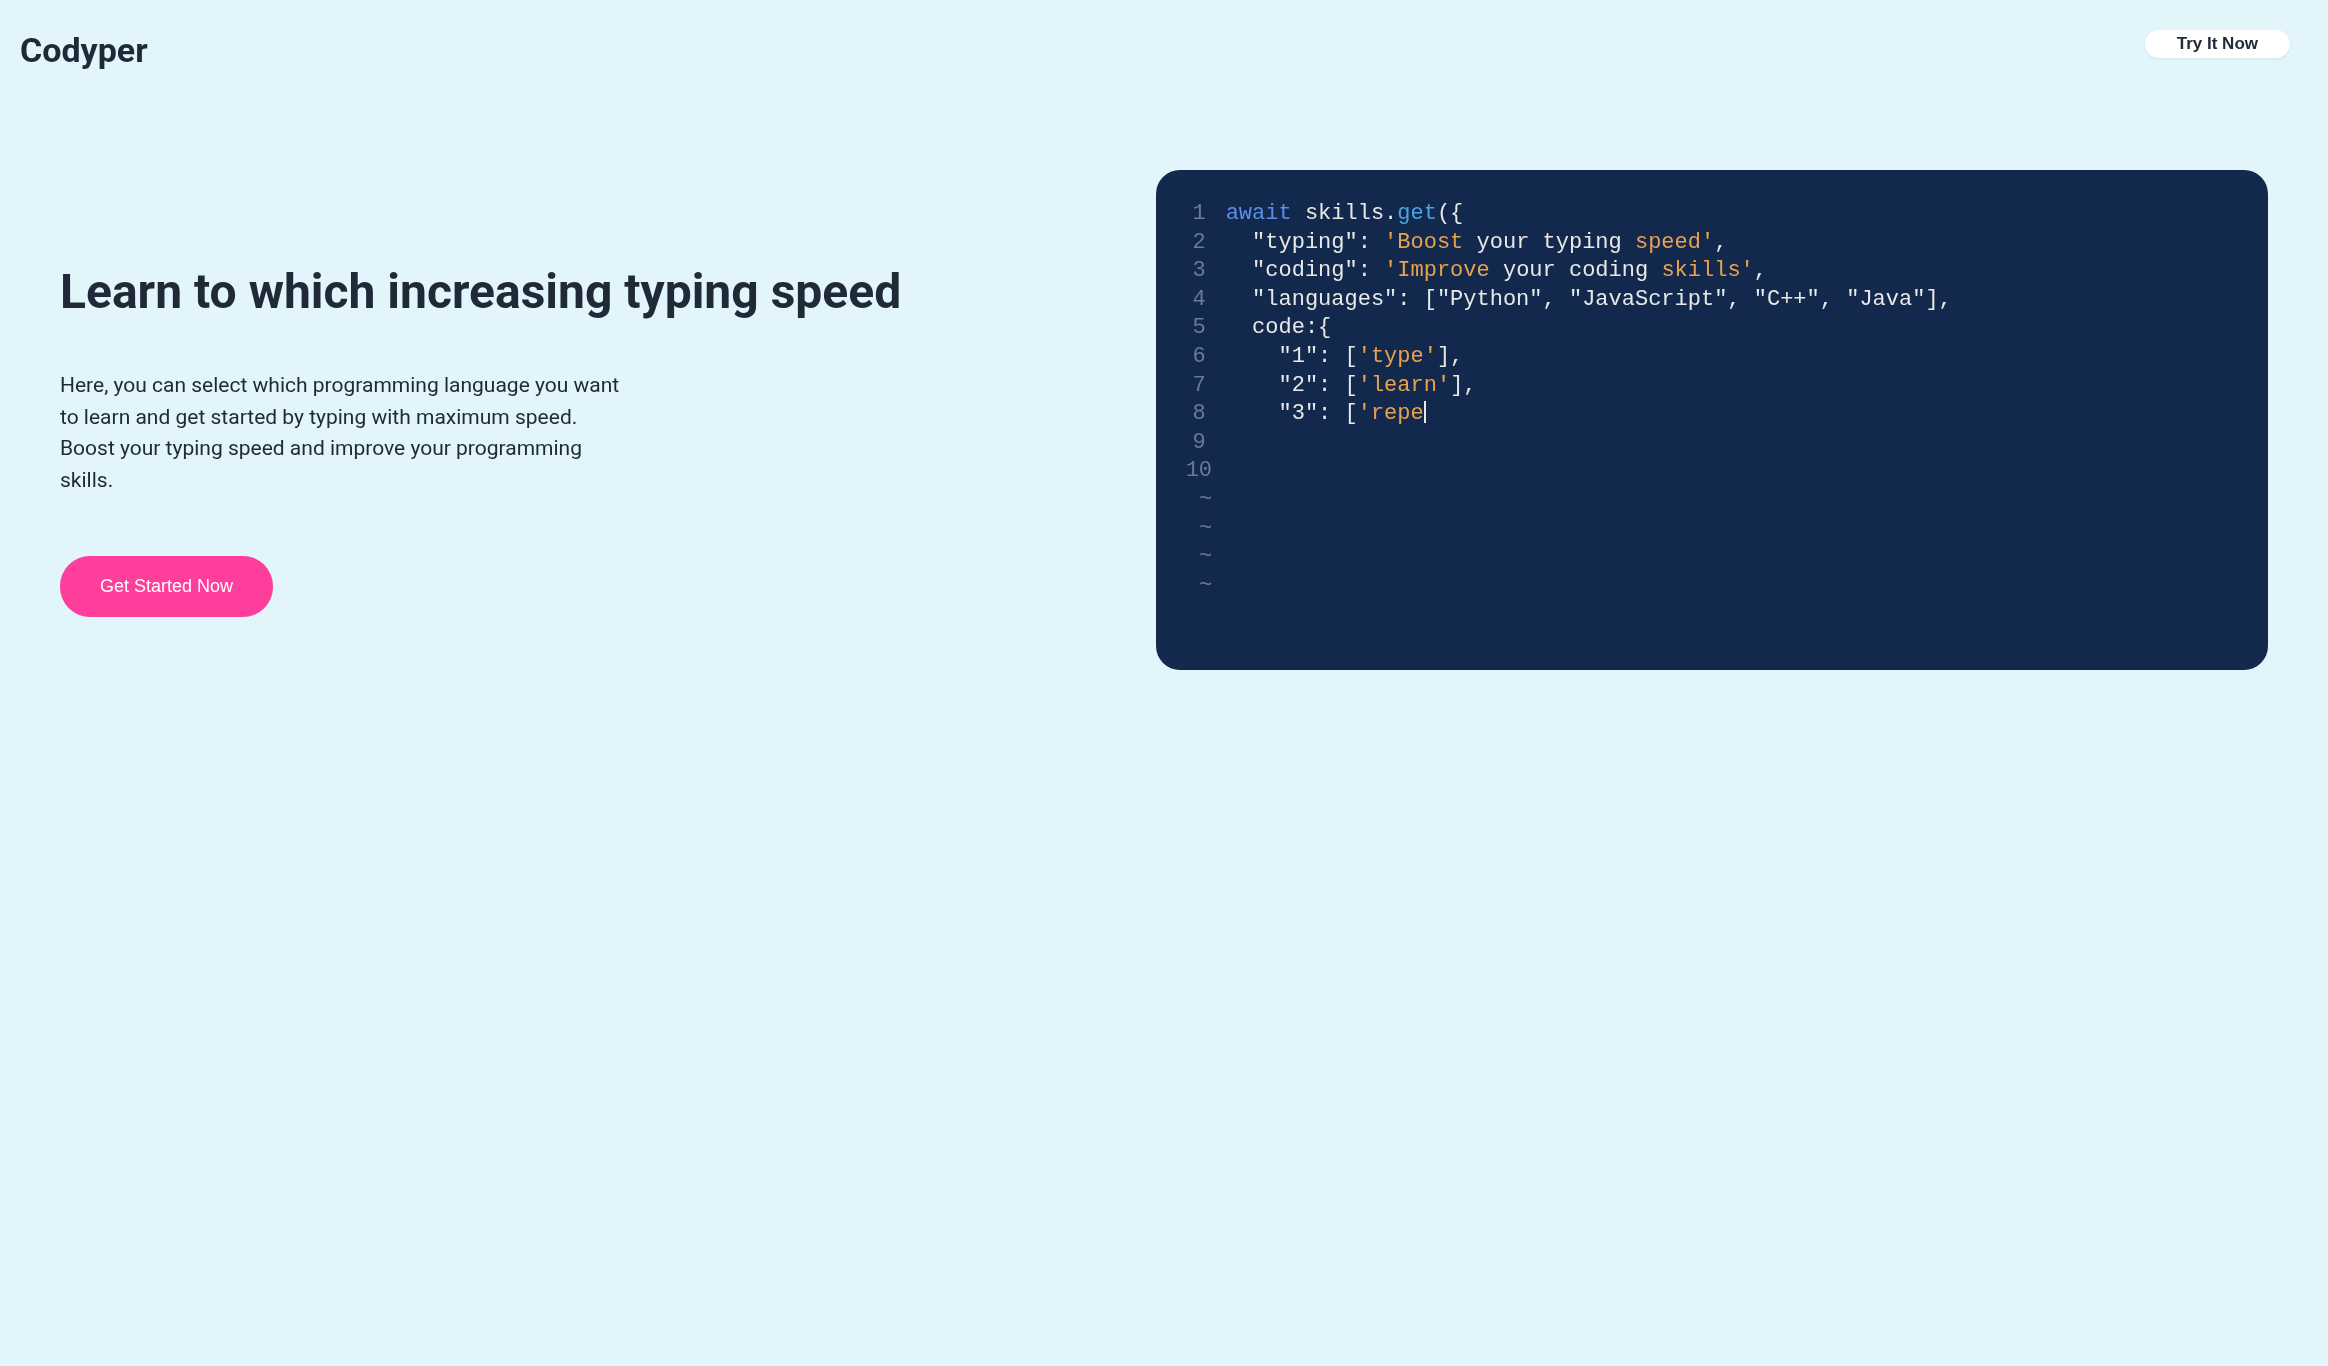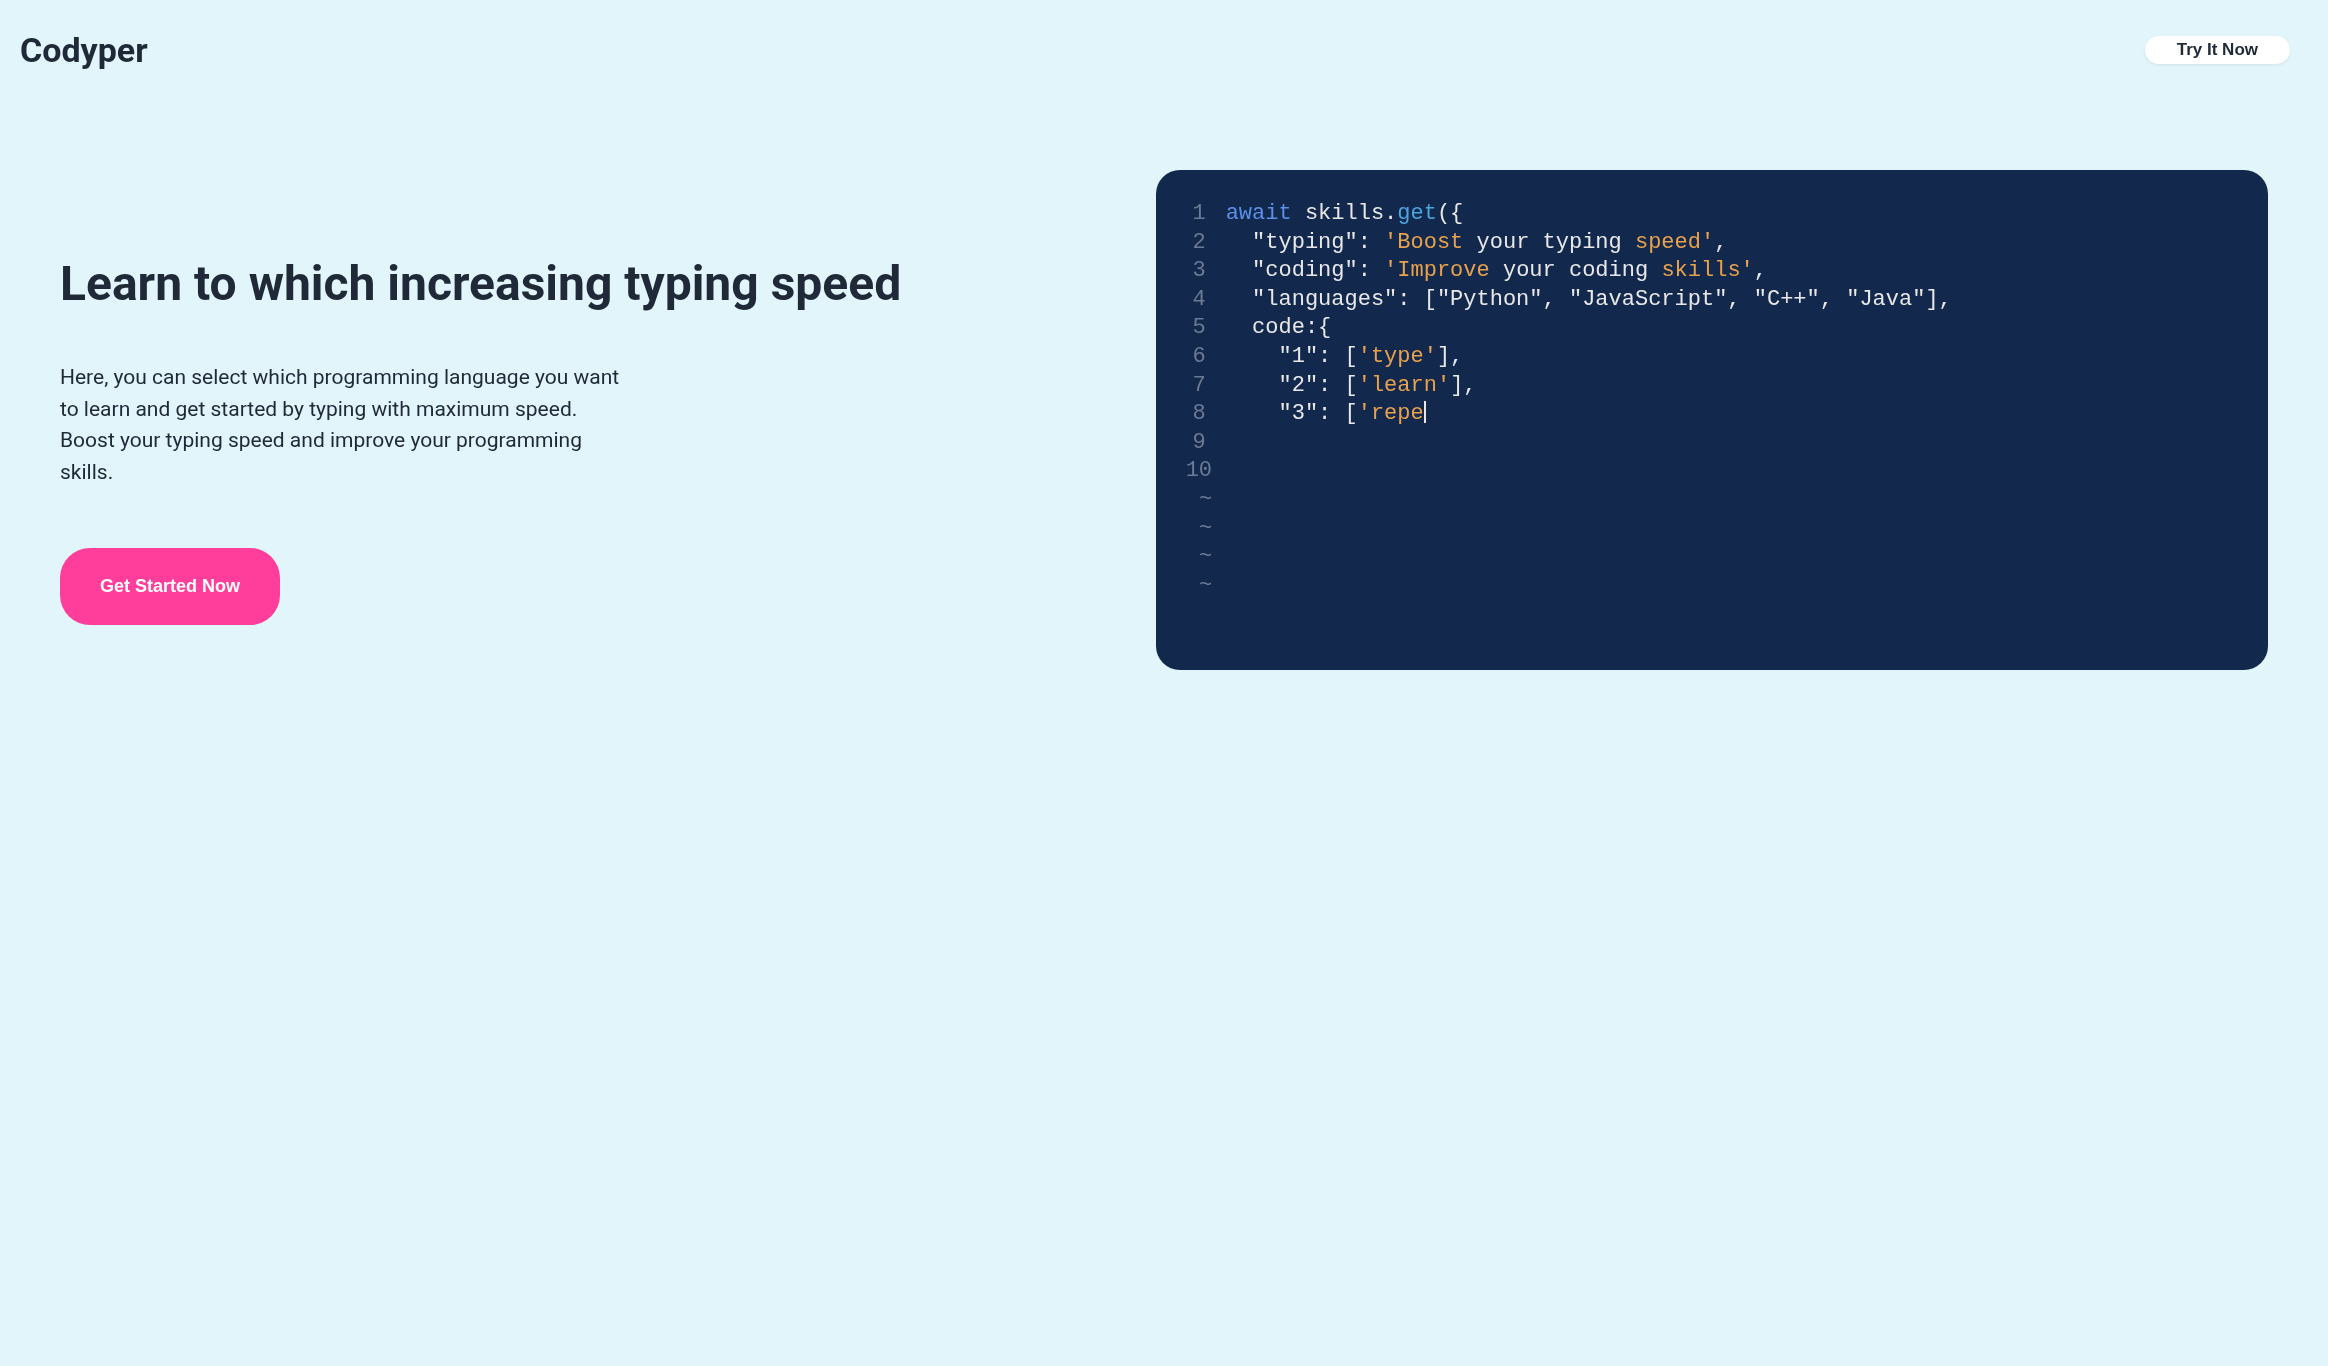--- a/index.html
+++ b/index.html
@@ -11,21 +11,21 @@
     body {
       font-family: -apple-system, BlinkMacSystemFont, 'Segoe UI', Roboto, Helvetica, Arial, sans-serif;
       background-color: #e2f5fb;
       min-height: 100vh;
       width: 100%;
     }
     
     .header {
       display: flex;
       justify-content: space-between;
-      align-items: center;
+      align-items: flex-start;
       padding: 30px 20px 0 20px;
     }
     
     .logo {
       font-size: 34px;
       font-weight: 700;
       color: #1f2937;
     }
     
     .try-button {
@@ -66,23 +66,23 @@
       color: #1f2937;
       line-height: 1.5;
       margin-bottom: 60px;
       max-width: 560px;
     }
     
     .get-started-button {
       background-color: #ff3d9a;
       border: none;
       border-radius: 30px;
-      padding: 28px 40px;
+      padding: 20px 40px;
       font-size: 18px;
-      font-weight: 700;
+      font-weight: 400;
       color: #ffffff;
       cursor: pointer;
       text-align: center;
     }
     
     .hero-right {
       flex: 1;
     }
     
     .code-editor {

